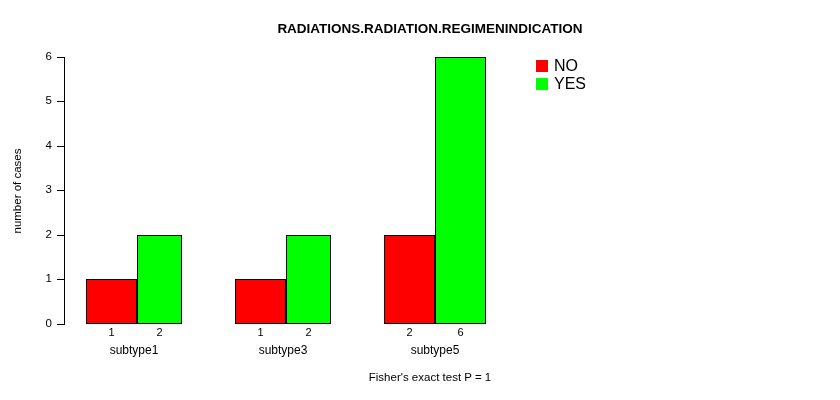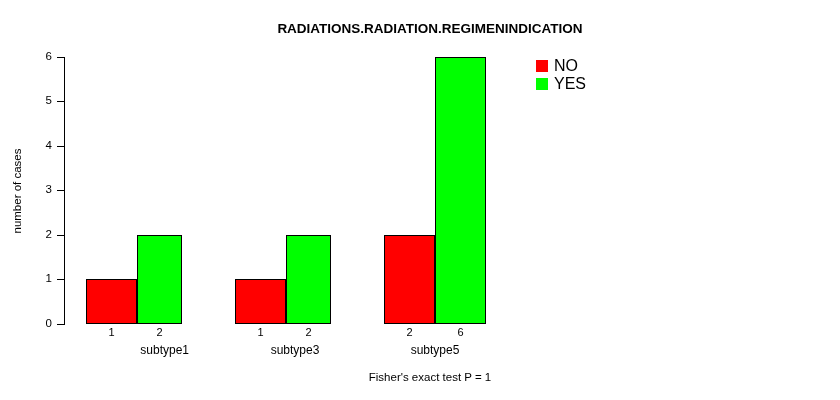--- a/index.html
+++ b/index.html
@@ -173,29 +173,29 @@
 
     <div class="y-axis-title">number of cases</div>
 
     <div class="bar" style="left:86px; top:279px; width:51px; height:45px; background:#FF0000;"></div>
 
     <div class="bar" style="left:137px; top:235px; width:45px; height:89px; background:#00FF00;"></div>
 
     <div class="bar-value-label" style="left:86px; width:51px;">1</div>
     <div class="bar-value-label" style="left:137px; width:45px;">2</div>
 
-    <div class="group-label" style="left:79px; width:110px;text-align:right;">subtype1</div>
+    <div class="group-label" style="left:79px; width:110px;">subtype1</div>
 
     <div class="bar" style="left:235px; top:279px; width:51px; height:45px; background:#FF0000;"></div>
     <div class="bar" style="left:286px; top:235px; width:45px; height:89px; background:#00FF00;"></div>
 
     <div class="bar-value-label" style="left:235px; width:51px;">1</div>
     <div class="bar-value-label" style="left:286px; width:45px;">2</div>
 
-    <div class="group-label" style="left:240px; width:110px;">subtype3</div>
+    <div class="group-label" style="left:228px; width:110px;">subtype3</div>
 
     <div class="bar" style="left:384px; top:235px; width:51px; height:89px; background:#FF0000;"></div>
 
     <div class="bar" style="left:435px; top:57px; width:51px; height:267px; background:#00FF00;"></div>
 
     <div class="bar-value-label" style="left:384px; width:51px;">2</div>
     <div class="bar-value-label" style="left:435px; width:51px;">6</div>
 
     <div class="group-label" style="left:380px; width:110px;">subtype5</div>
 

